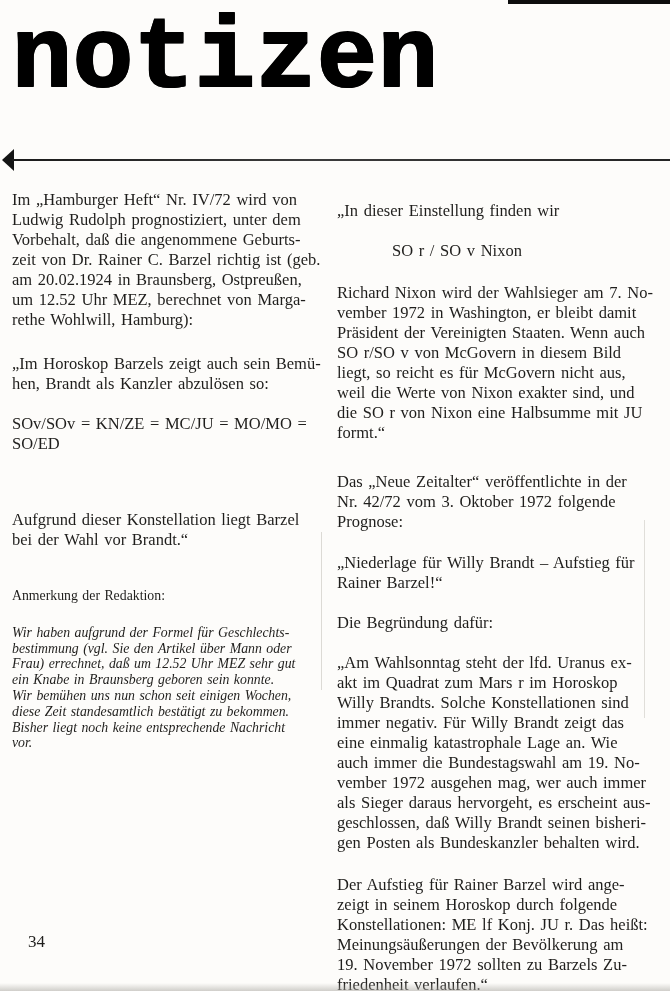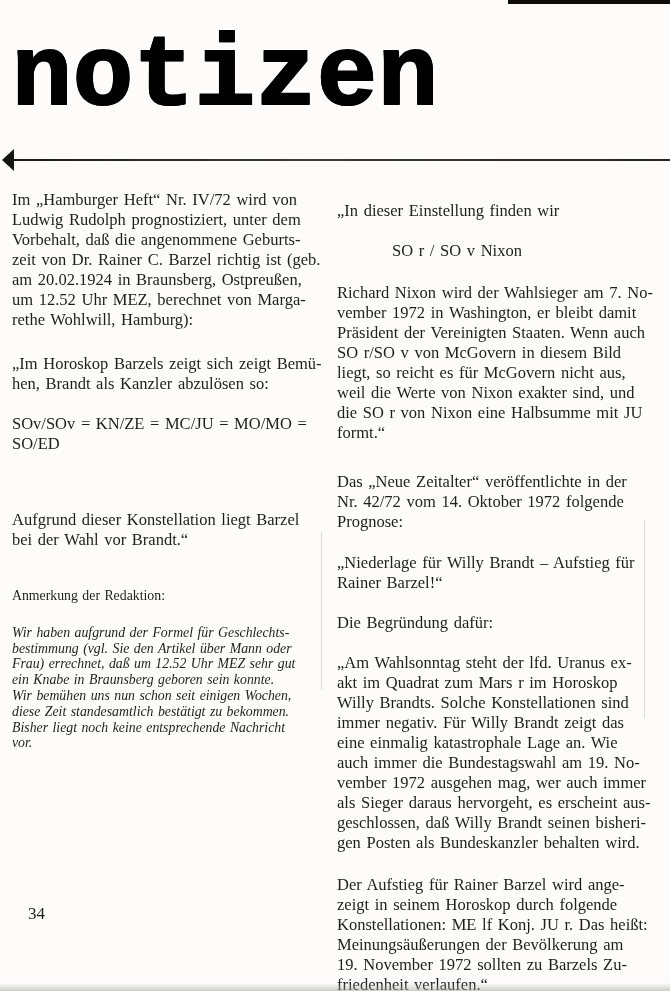--- a/index.html
+++ b/index.html
@@ -13,21 +13,21 @@
 
   
   .strip-topright{position:absolute;top:0;left:508px;width:162px;height:4px;background:#0d0d0d;}
   .bottom-shadow{position:absolute;left:0;bottom:0;width:670px;height:8px;
     background:linear-gradient(to bottom, rgba(180,178,172,0) 0%, rgba(170,168,162,.55) 100%);}
   .artifact-line-mid{position:absolute;left:321px;top:532px;width:1px;height:158px;background:#dcdad5;}
   .artifact-line-right{position:absolute;left:644px;top:520px;width:1px;height:198px;background:#e0ded9;}
 
   
   .title{
-    position:absolute;left:12px;top:28px;margin:0;
+    position:absolute;left:12px;top:10px;margin:0;
     font-family:"Liberation Mono", monospace;
     font-weight:bold;font-size:100px;line-height:100px;letter-spacing:1px;color:#000;
     -webkit-text-stroke:2.2px #000;
     text-shadow:1px 0 #000,-1px 0 #000,0 1px #000;
   }
 
   
   .rule{position:absolute;left:2px;top:148px;width:668px;height:24px;}
   .rule .head{
     position:absolute;left:0;top:1px;width:0;height:0;
@@ -58,21 +58,21 @@
   .small-head{margin:0 0 3px 0;}
 
   
   .wahl{font-size:16.5px;line-height:20px;margin:0 0 6px 0;}
   .wahl div{white-space:pre;}
   .wahl .w2{line-height:18px;display:flex;}
   .wahl .w2 .a{margin-left:77px;} .wahl .w2 .b{margin-left:72px;}
   .wahl .w3{line-height:18px;margin-left:165px;}
   .wahl .w4{line-height:18px;margin-left:192px;}
 
-  .pagenum{position:absolute;left:28px;top:904px;font-size:17px;}
+  .pagenum{position:absolute;left:28px;top:932px;font-size:17px;}
 </style>
 </head>
 <body>
 
 <div class="page">
 
   <div class="strip-topright"></div>
 
   <h1 class="title">notizen</h1>
 
@@ -82,21 +82,21 @@
   </div>
 
   <div class="col col-left">
     <p class="para mb6">Im „Hamburger Heft“ Nr. IV/72 wird von
 Ludwig Rudolph prognostiziert, unter dem
 Vorbehalt, daß die angenommene Geburts-
 zeit von Dr. Rainer C. Barzel richtig ist (geb.
 am 20.02.1924 in Braunsberg, Ostpreußen,
 um 12.52 Uhr MEZ, berechnet von Marga-
 rethe Wohlwill, Hamburg):</p>
-    <p class="para mb2">„Im Horoskop Barzels zeigt sich zeigt Bemü-
+    <p class="para mb2">„Im Horoskop Barzels zeigt auch sein Bemü-
 hen, Brandt als Kanzler abzulösen so:</p>
     <p class="para mb2">SOv/SOv = KN/ZE = MC/JU = MO/MO =
 SO/ED</p>
 
 
     <p class="para mb2">Aufgrund dieser Konstellation liegt Barzel
 bei der Wahl vor Brandt.“</p>
 
     <p class="para small-note small-head">Anmerkung der Redaktion:</p>
     <p class="para small-note mb8">Wir haben aufgrund der Formel für Geschlechts-
@@ -119,21 +119,21 @@
     <p class="para indent55 mb4">SO r / SO v  Nixon</p>
     <p class="para mb11">Richard Nixon wird der Wahlsieger am 7. No-
 vember 1972 in Washington, er bleibt damit
 Präsident der Vereinigten Staaten. Wenn auch
 SO r/SO v von McGovern in diesem Bild
 liegt, so reicht es für McGovern nicht aus,
 weil die Werte von Nixon exakter sind, und
 die SO r von Nixon eine Halbsumme mit JU
 formt.“</p>
     <p class="para lh19 mb3">Das „Neue Zeitalter“ veröffentlichte in der
-Nr. 42/72 vom 14. Oktober 1972 folgende
+Nr. 42/72 vom 3. Oktober 1972 folgende
 Prognose:</p>
     <p class="para lh19 mb2">„Niederlage für Willy Brandt – Aufstieg für
 Rainer Barzel!“</p>
     <p class="para lh19 mb2">Die Begründung dafür:</p>
     <p class="para lh192 mb4">„Am Wahlsonntag steht der lfd. Uranus ex-
 akt im Quadrat zum Mars r im Horoskop
 Willy Brandts. Solche Konstellationen sind
 immer negativ. Für Willy Brandt zeigt das
 eine einmalig katastrophale Lage an. Wie
 auch immer die Bundestagswahl am 19. No-

